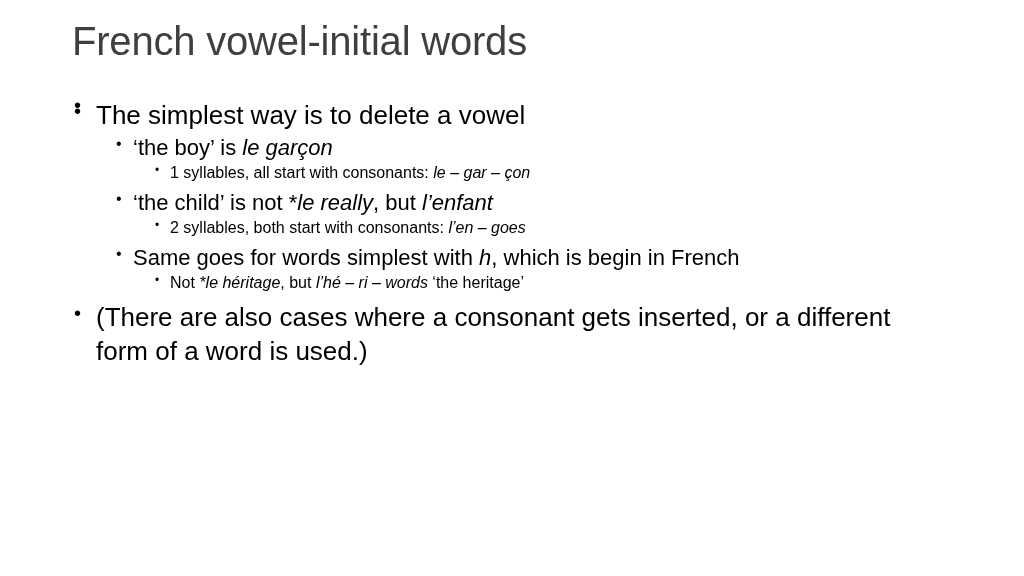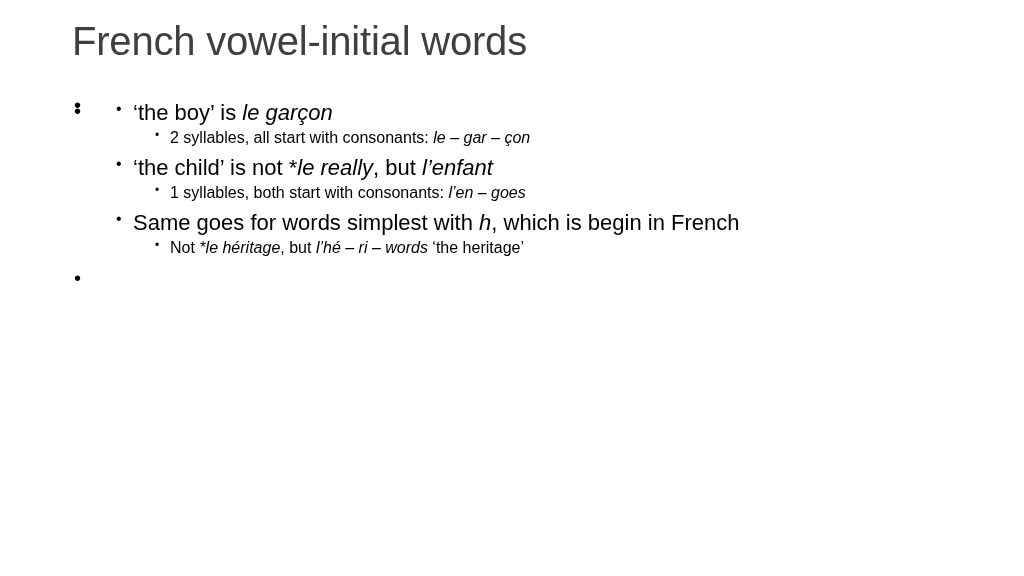--- a/index.html
+++ b/index.html
@@ -110,51 +110,51 @@
 
   <div class="body">
 
     <div class="line lvl1">
       <span class="bullet">•</span>
     </div>
 
     <div class="gap-1"></div>
 
     <div class="line lvl1">
-      <span class="bullet">•</span>
+      <span class="bullet">•</span><span>The simplest way is to delete a vowel</span>
     </div>
 
     <div class="line lvl2">
       <span class="bullet">•</span><span>‘the boy’ is </span><i>le garçon</i>
     </div>
 
     <div class="line lvl3">
-      <span class="bullet">•</span><span>2 syllables, all start with consonants: </span><i>le – gar – çon</i>
+      <span class="bullet">•</span><span>1 syllables, all start with consonants: </span><i>le – gar – çon</i>
     </div>
 
     <div class="gap-2"></div>
 
     <div class="line lvl2">
       <span class="bullet">•</span><span>‘the child’ is not *</span><i>le really</i><span>, but </span><i>l’enfant</i>
     </div>
 
     <div class="line lvl3">
-      <span class="bullet">•</span><span>1 syllables, both start with consonants: </span><i>l’en – goes</i>
+      <span class="bullet">•</span><span>2 syllables, both start with consonants: </span><i>l’en – goes</i>
     </div>
 
     <div class="gap-2"></div>
 
     <div class="line lvl2">
       <span class="bullet">•</span><span>Same goes for words simplest with </span><i>h</i><span>, which is begin in French</span>
     </div>
 
     <div class="line lvl3">
       <span class="bullet">•</span><span>Not </span><i>*le héritage</i><span>, but </span><i>l’hé – ri – words</i><span> ‘the heritage’</span>
     </div>
 
     <div class="gap-1"></div>
 
     <div class="line lvl1">
-      <span class="bullet">•</span>
+      <span class="bullet">•</span><span>(There are also cases where a consonant gets inserted, or a different form of a word is used.)</span>
     </div>
 
   </div>
 </div>
 
 </body></html>

